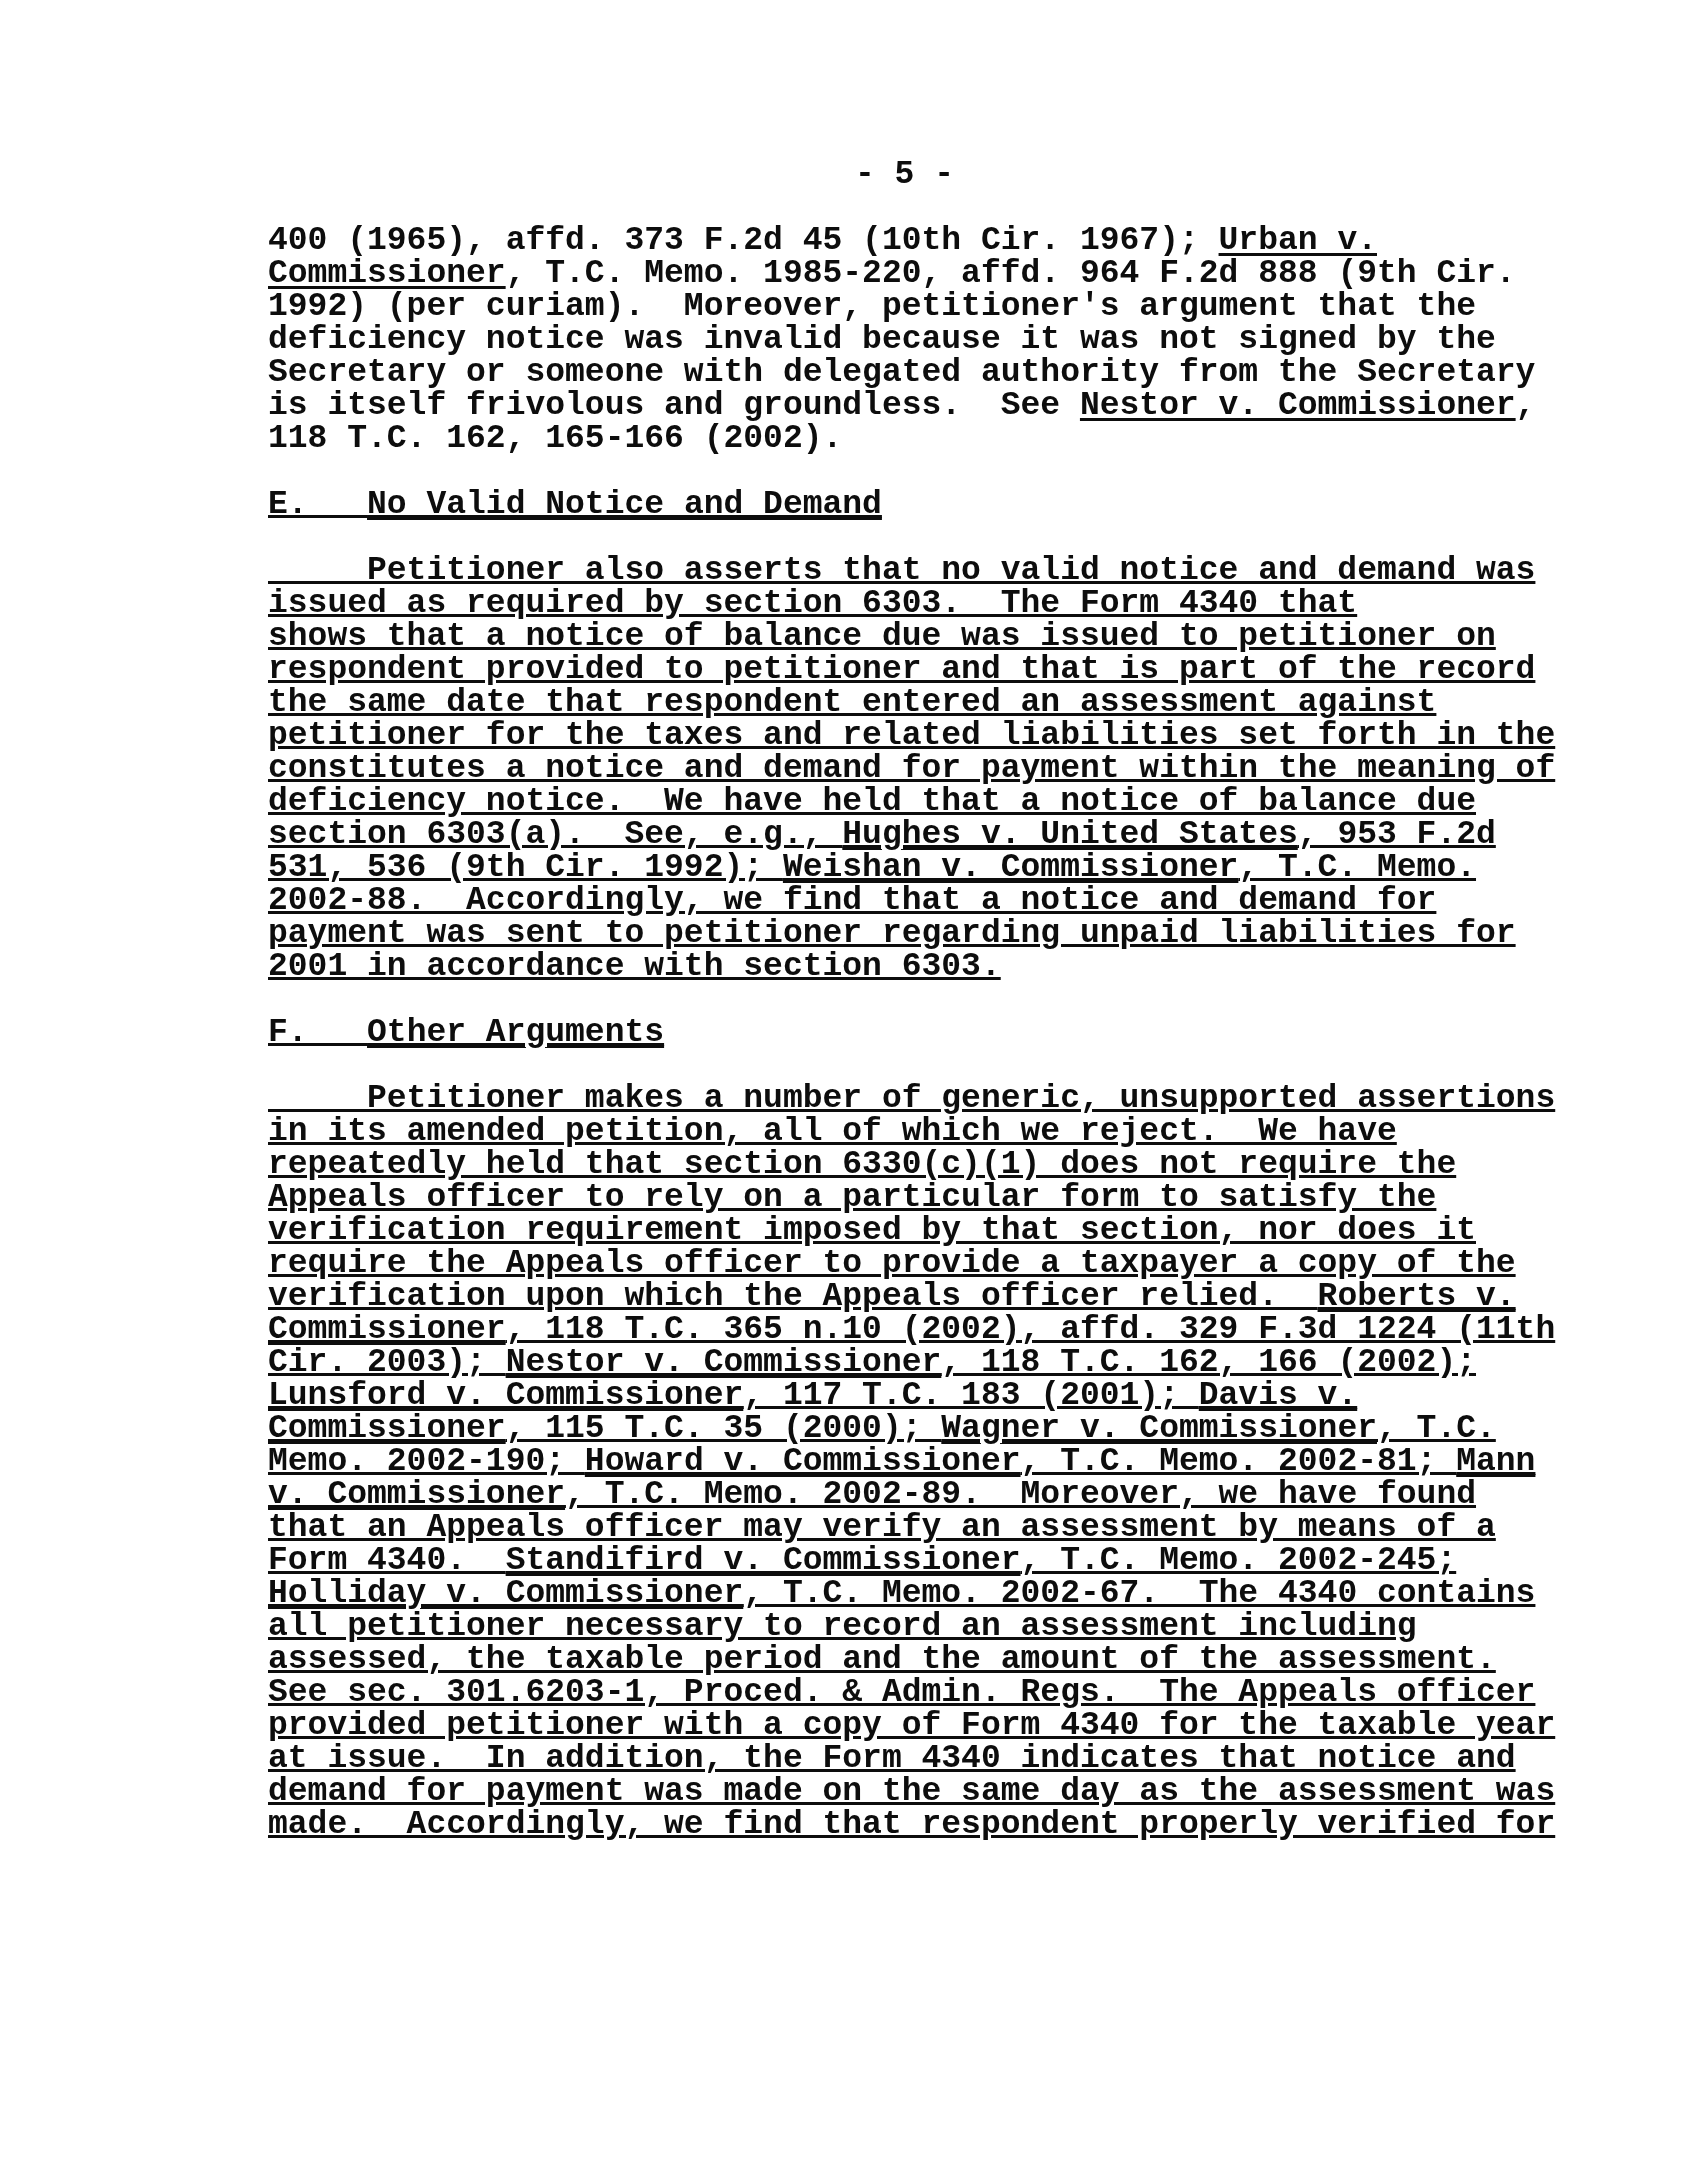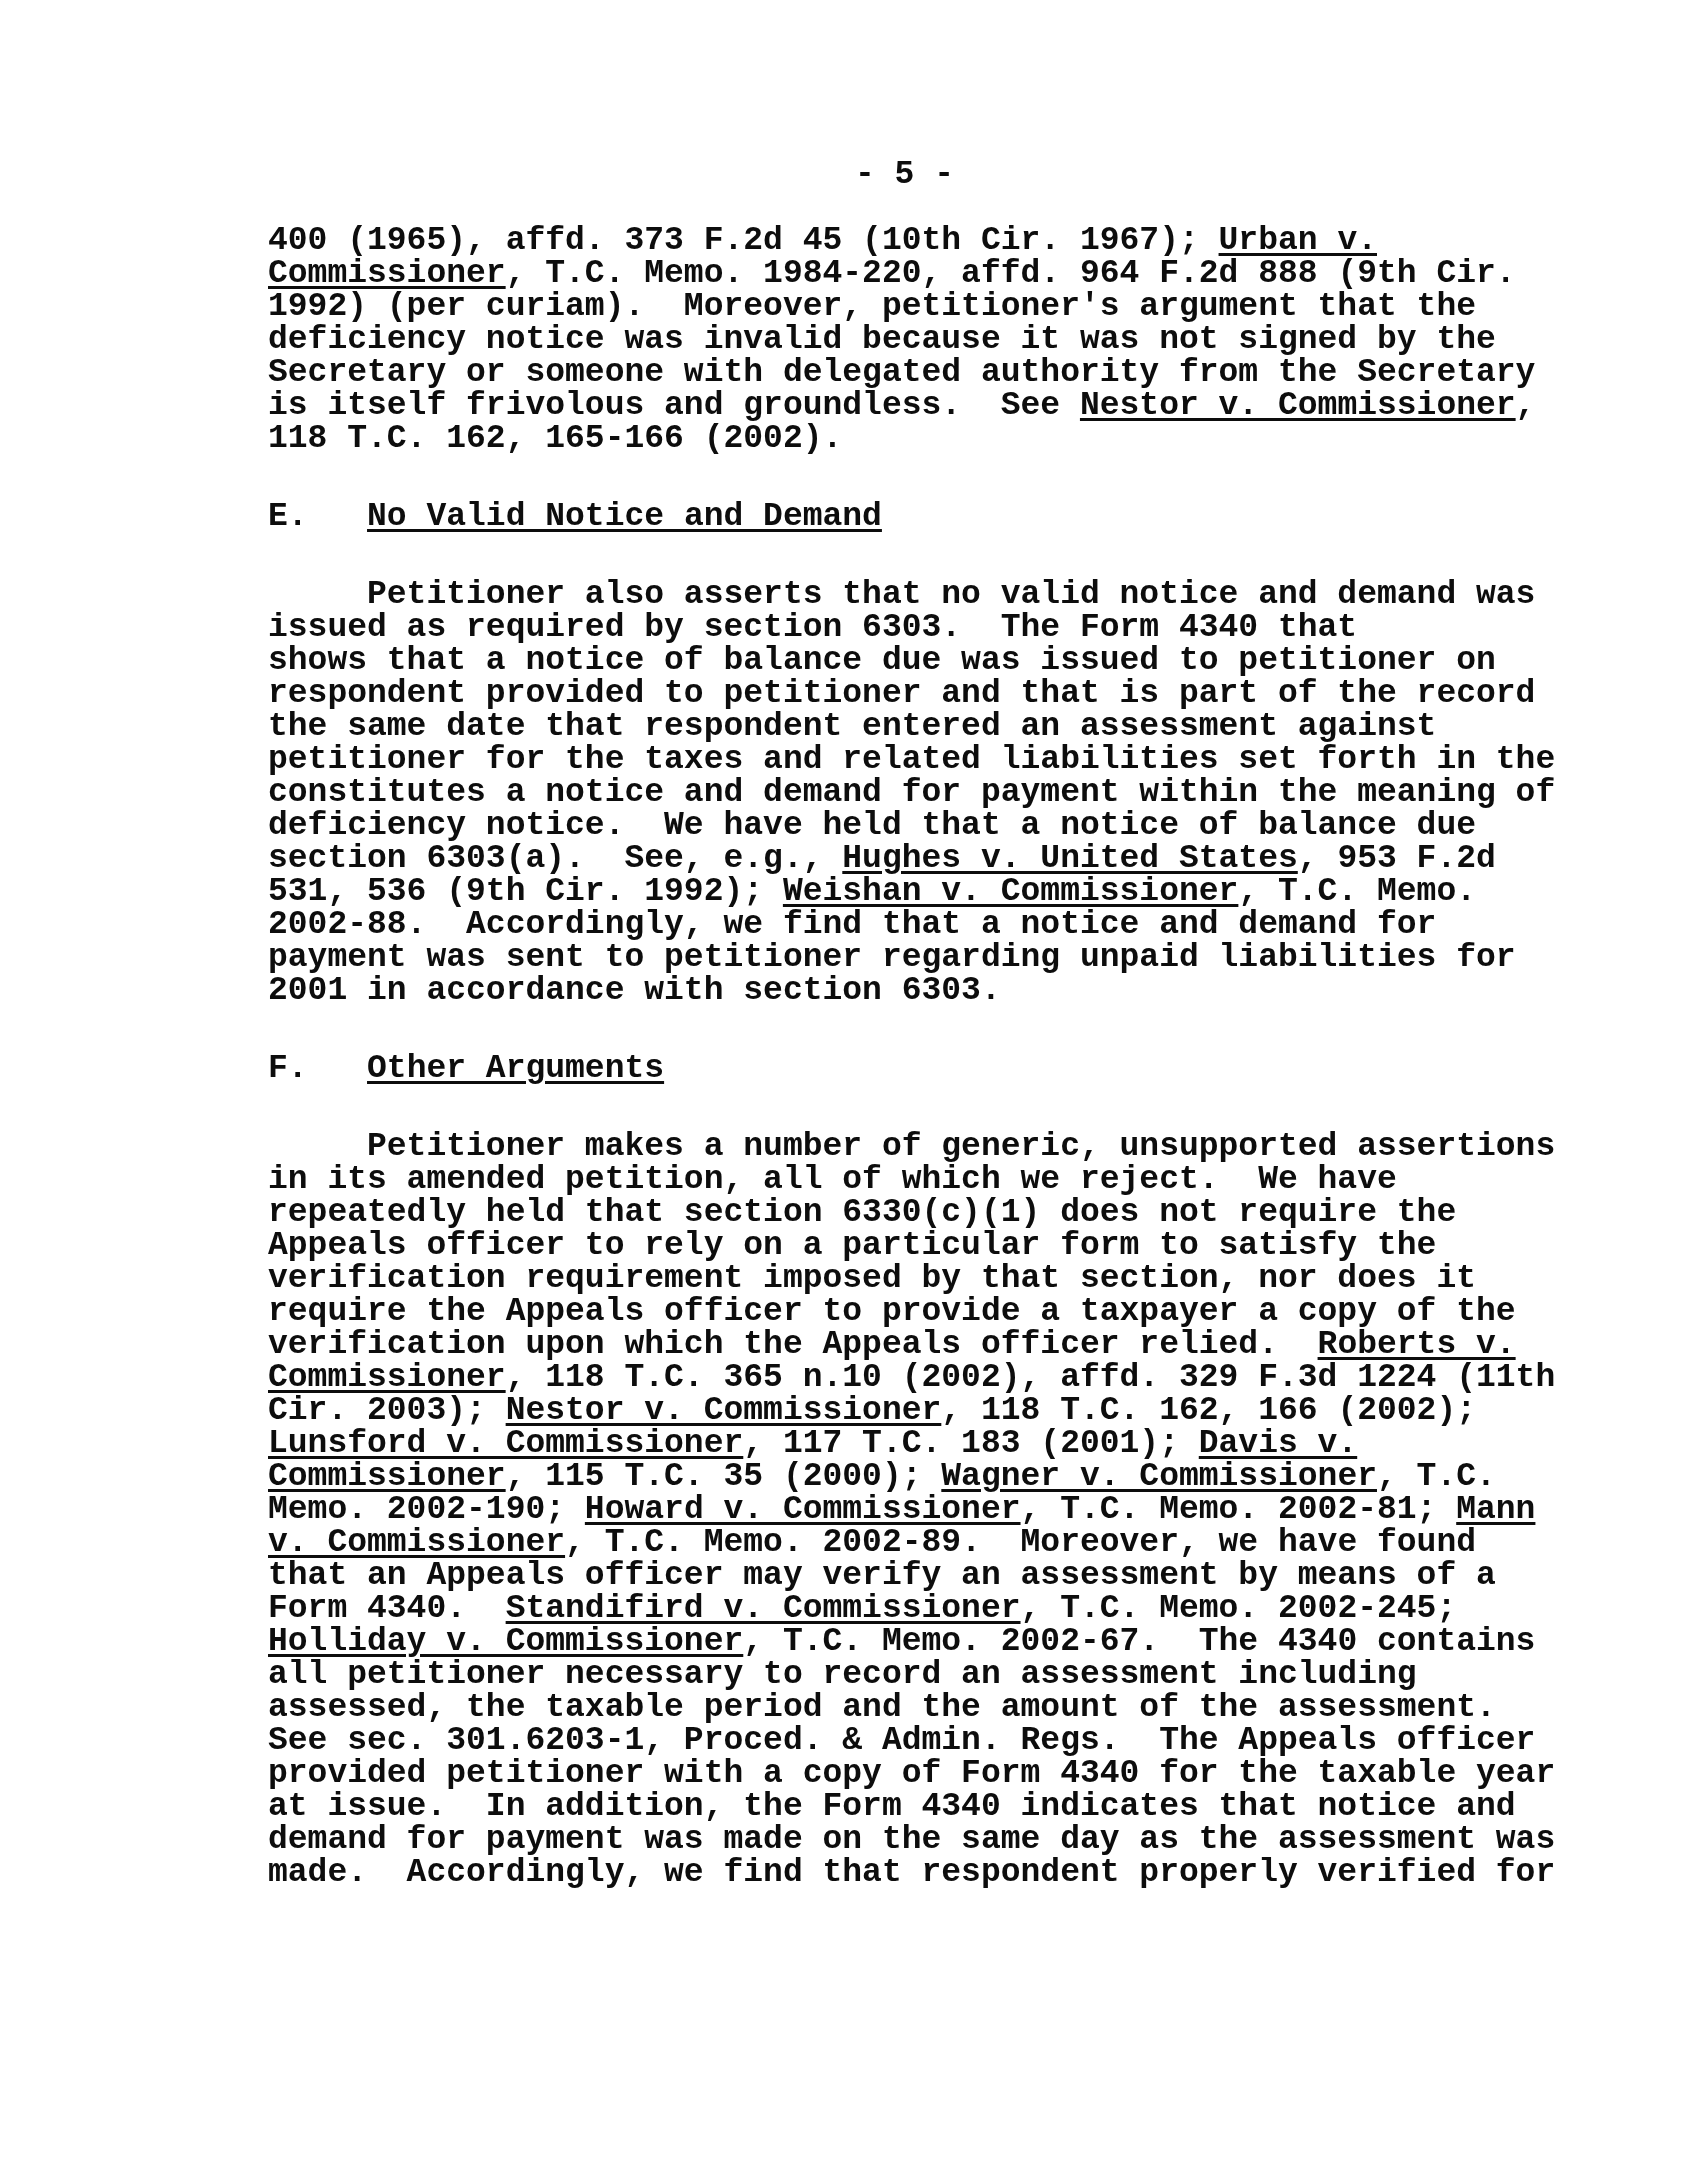--- a/index.html
+++ b/index.html
@@ -21,37 +21,37 @@
     font-size: 33px;
     line-height: 33px;
     height: 33px;
     font-weight: 700;
     letter-spacing: 0;
   }
   .page-number {
     margin-left: 587px;
     margin-bottom: 33px;
   }
-  .block + .block { margin-top: 45px; }
+  .block + .block { margin-top: 33px; text-decoration: underline; }
   .u {
     text-decoration: underline;
     text-decoration-thickness: 3.3px;
     text-underline-offset: 4px;
   }
 </style>
 </head>
 <body style="background: rgb(255, 255, 255);">
 
 <div class="sheet">
   <div class="content" style="color: rgb(13, 13, 13);">
     <div class="line page-number">- 5 -</div>
     <div id="doc-body">
         <div class="block">
           <div class="line"><span>400 (1965), affd. 373 F.2d 45 (10th Cir. 1967); </span><span class="u">Urban v.</span></div>
-          <div class="line"><span class="u">Commissioner</span><span>, T.C. Memo. 1984-220, affd. 964 F.2d 888 (9th Cir.</span></div>
+          <div class="line"><span class="u">Commissioner</span><span>, T.C. Memo. 1985-220, affd. 964 F.2d 888 (9th Cir.</span></div>
           <div class="line"><span>1992) (per curiam).  Moreover, petitioner's argument that the</span></div>
           <div class="line"><span>deficiency notice was invalid because it was not signed by the</span></div>
           <div class="line"><span>Secretary or someone with delegated authority from the Secretary</span></div>
           <div class="line"><span>is itself frivolous and groundless.  See </span><span class="u">Nestor v. Commissioner</span><span>,</span></div>
           <div class="line"><span>118 T.C. 162, 165-166 (2002).</span></div>
         </div>
         <div class="block">
           <div class="line"><span>E.   </span><span class="u">No Valid Notice and Demand</span></div>
         </div>
         <div class="block">

